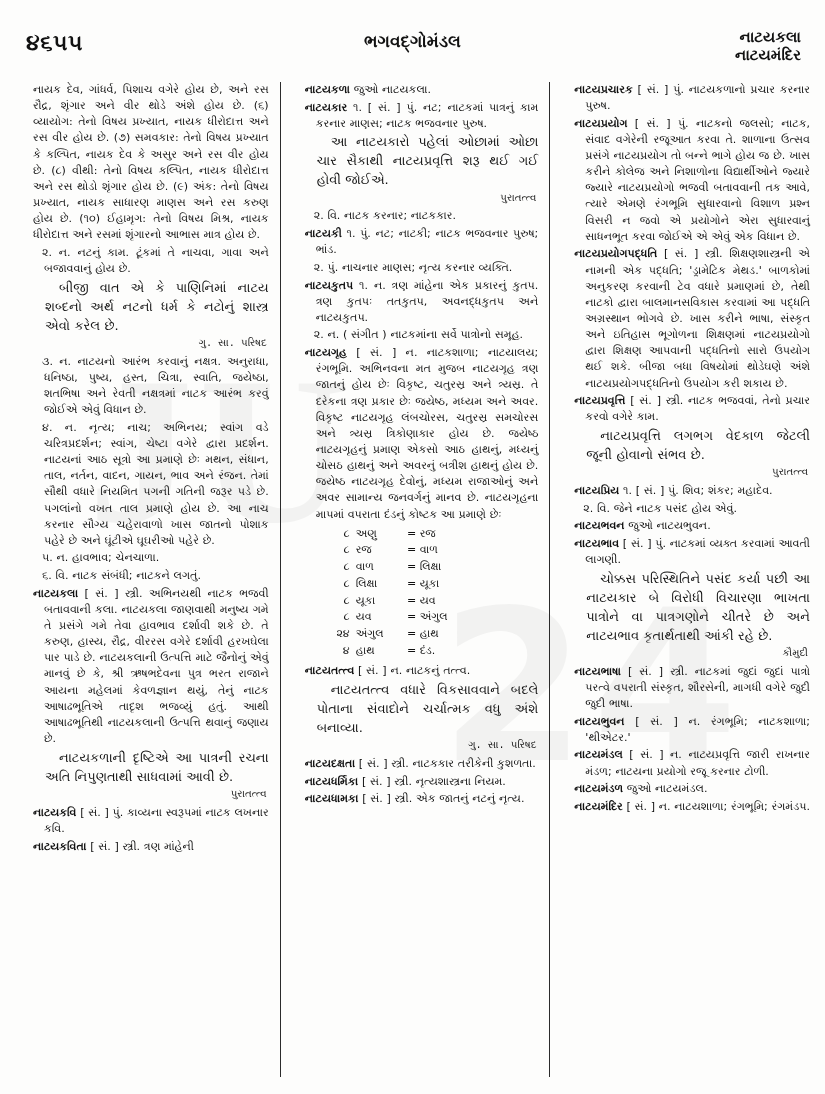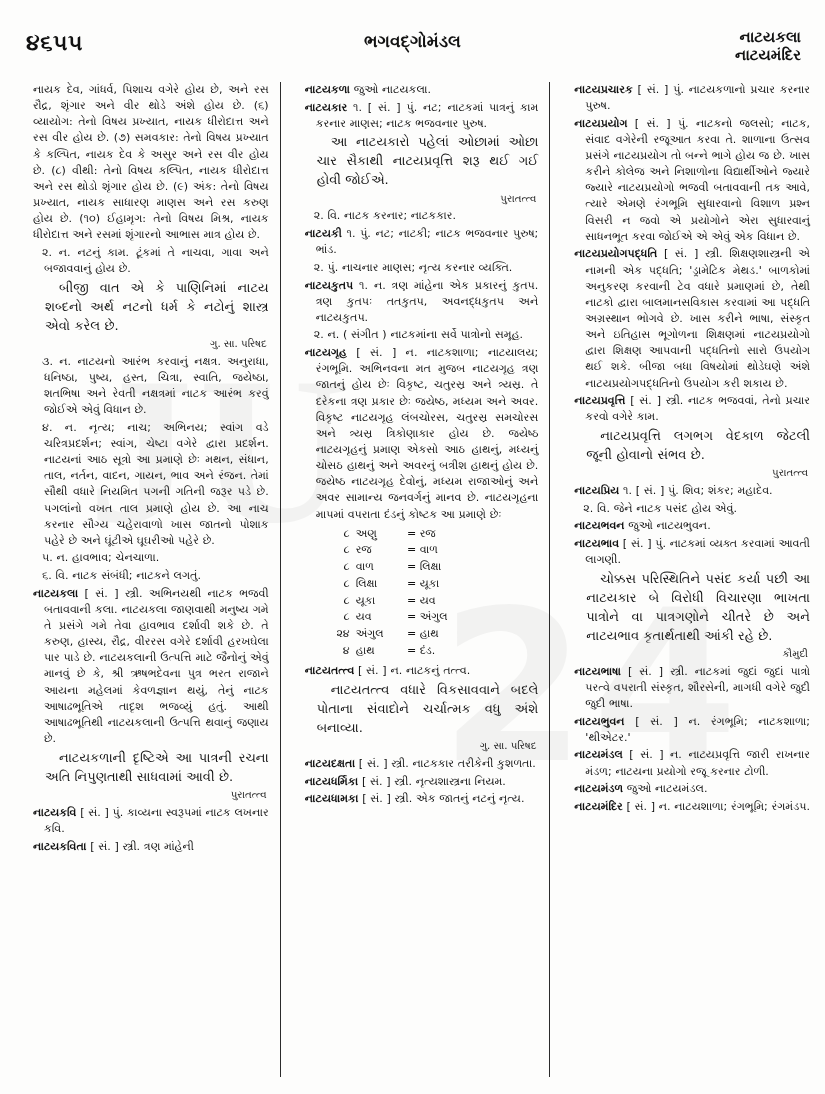--- a/index.html
+++ b/index.html
@@ -130,20 +130,21 @@
   }
   .headword {
     font-weight: bold;
     font-size: 11px;
   }
   .source {
     text-align: right;
     font-size: 10.2px;
     margin: 0 0 2px 0;
     padding-right: 2px;
+    font-family: Liberation Mono, monospace;
   }
 
   
   .measure-table {
     margin: 3px 0 4px 0;
     padding-left: 34px;
     font-size: 11px;
     line-height: 1.52;
   }
   .measure-row {

